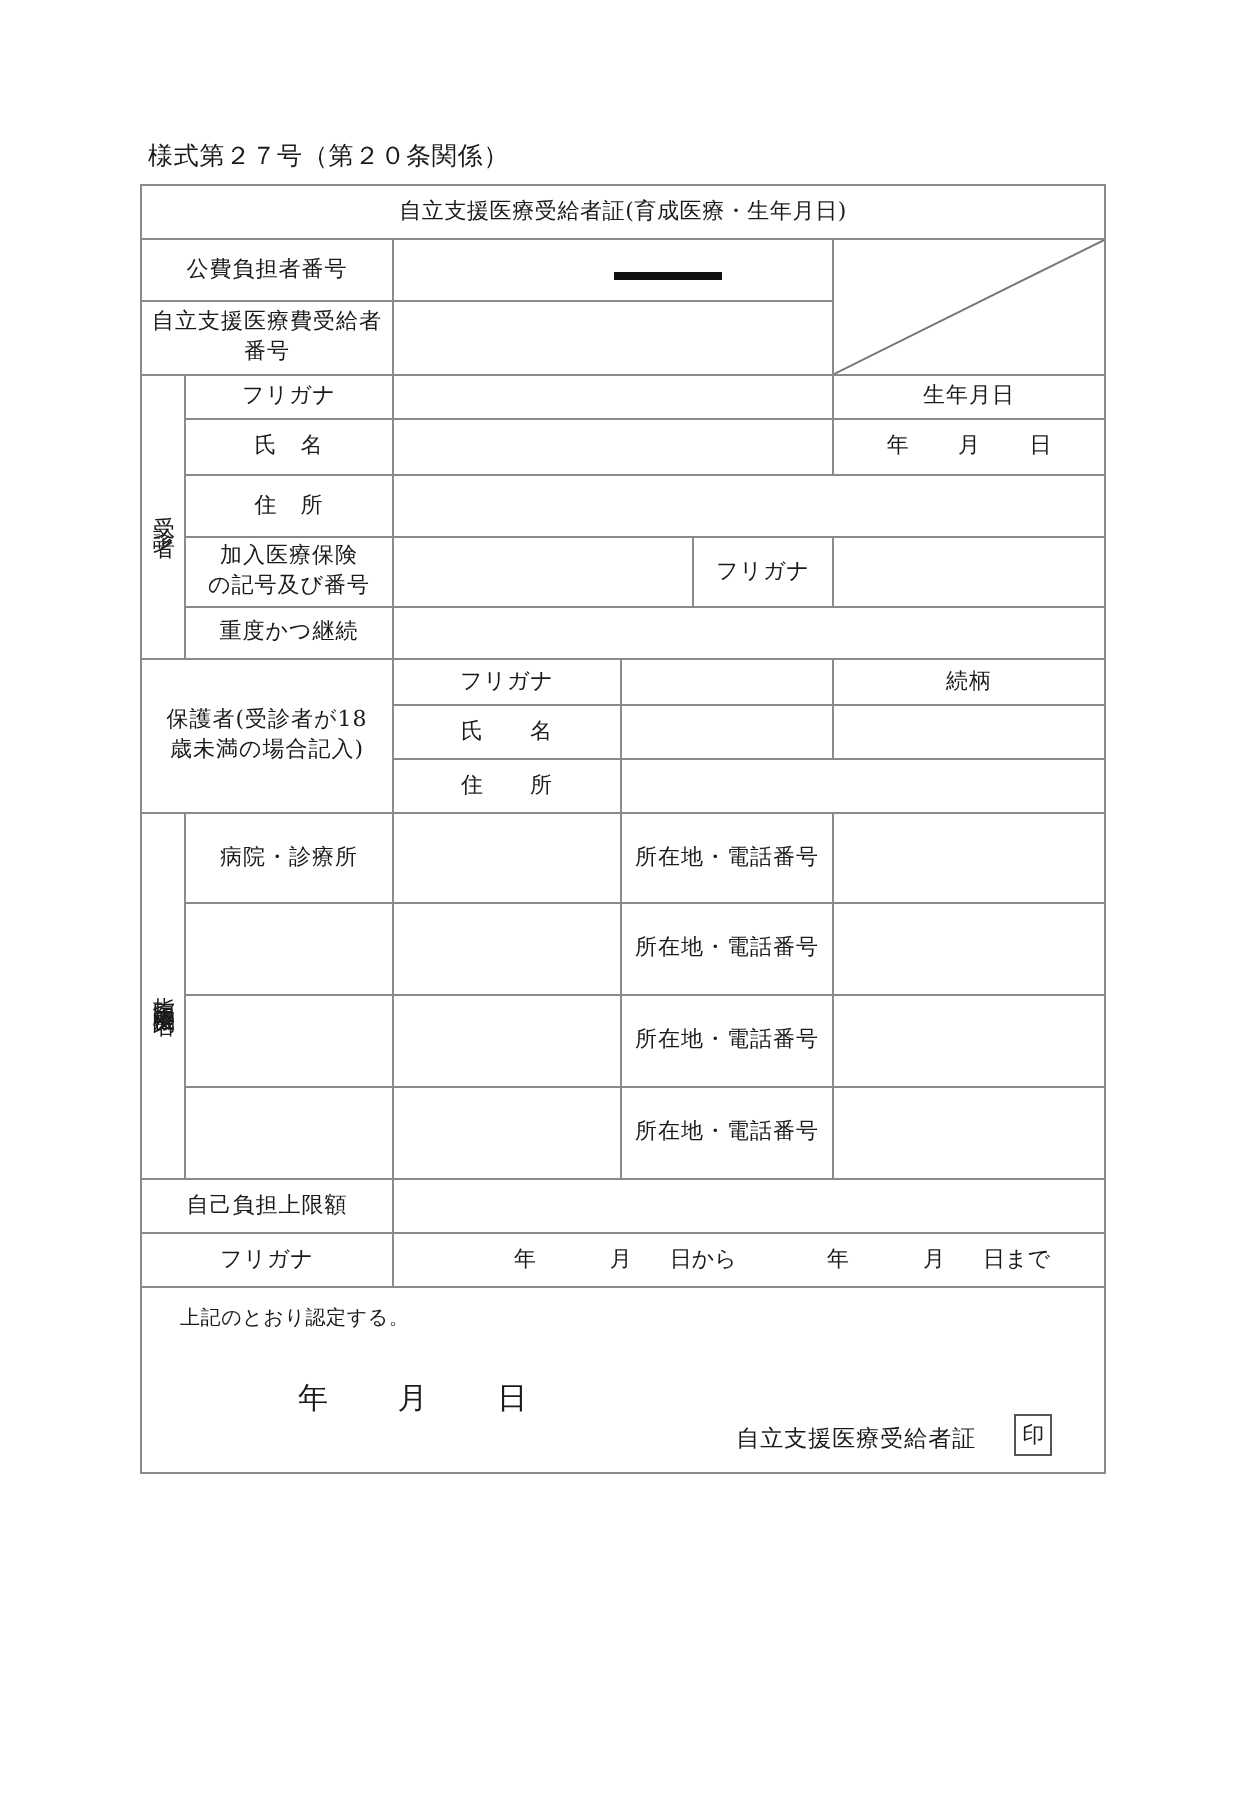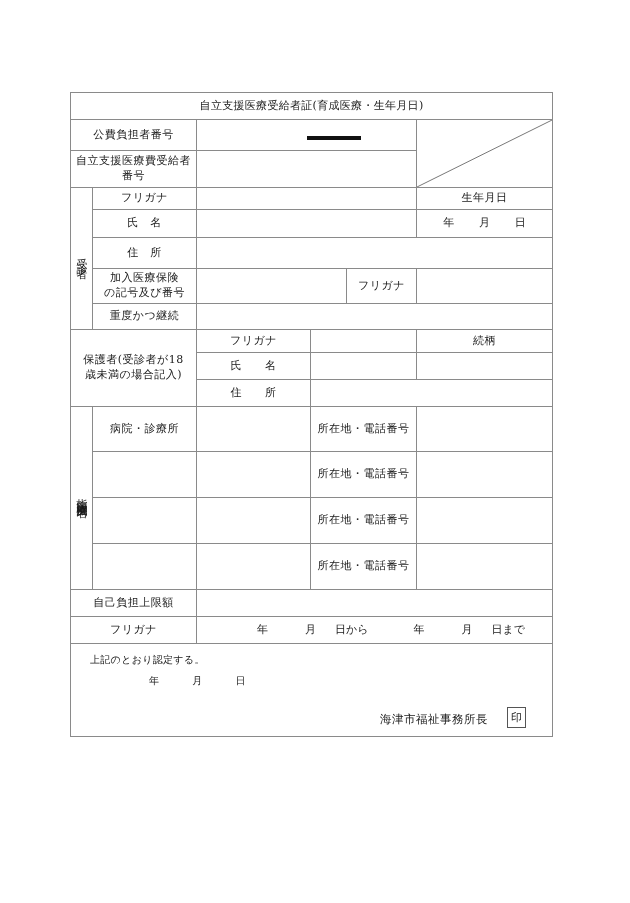--- a/index.html
+++ b/index.html
@@ -141,22 +141,22 @@
     position: relative;
   }
   .foot-1 {
     position: absolute;
     left: 19px; top: 9px;
     font-size: 10px;
     letter-spacing: 0.3px;
   }
   .foot-2 {
     position: absolute;
-    left: 78px; top: 30px;
-    font-size: 10px;
+    left: 78px; top: 45px;
+    font-size: 15px;
     text-align: right;
   }
   .foot-2 .fy { margin-right: 30px; }
   .foot-2 .fm { margin-right: 30px; }
   .foot-3 {
     position: absolute;
     right: 64px; top: 68px;
     font-size: 11.5px;
     letter-spacing: 0.5px;
     white-space: nowrap;
@@ -169,20 +169,21 @@
     font-size: 11px;
     line-height: 19px;
     text-align: center;
   }
 </style>
 </head>
 <body>
 
 <div class="page">
 
+  <div class="form-no">様式第２７号（第２０条関係）</div>
 
   <table class="tbl">
     <colgroup>
       <col style="width:22px">
       <col style="width:22px">
       <col style="width:82px">
       <col style="width:14px">
       <col style="width:100px">
       <col style="width:36px">
       <col style="width:35px">
@@ -352,20 +353,20 @@
     </tr>
 
     <tr>
       <td class="footer-cell" colspan="11">
         <div class="foot-1">上記のとおり認定する。</div>
         <div class="foot-2">
           <span class="fy">年</span>
           <span class="fm">月</span>
           <span class="fd">日</span>
         </div>
-        <div class="foot-3">海津市福祉事務所長</div>
+        <div class="foot-3">自立支援医療受給者証</div>
         <div class="seal">印</div>
       </td>
     </tr>
   </tbody>
     </table>
 
 </div>
 
 </body></html>

